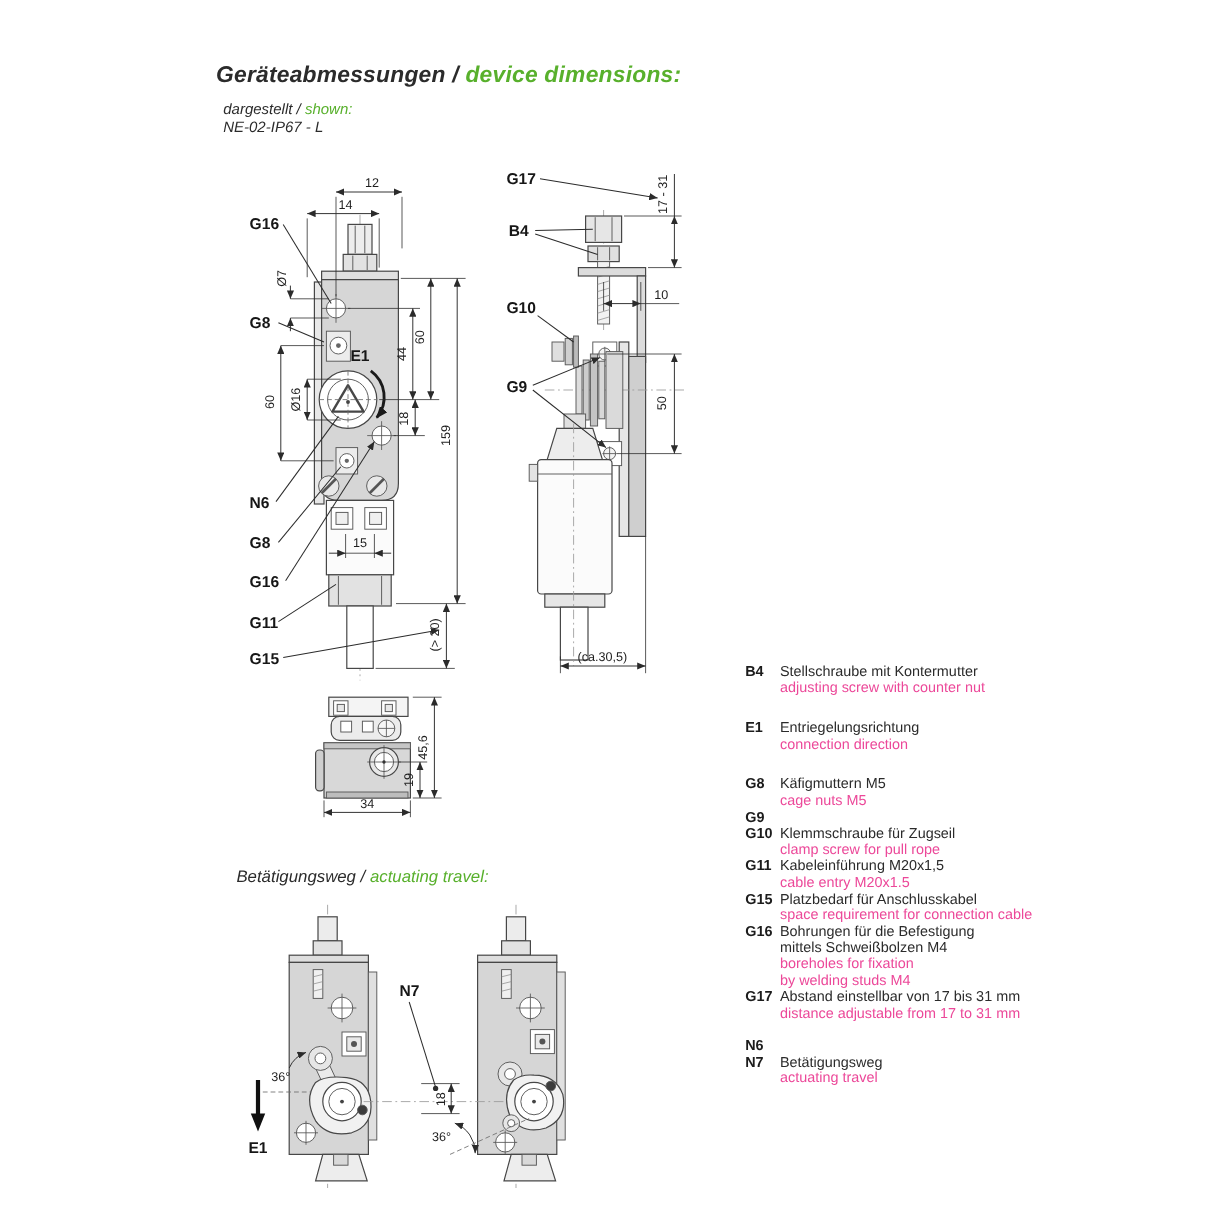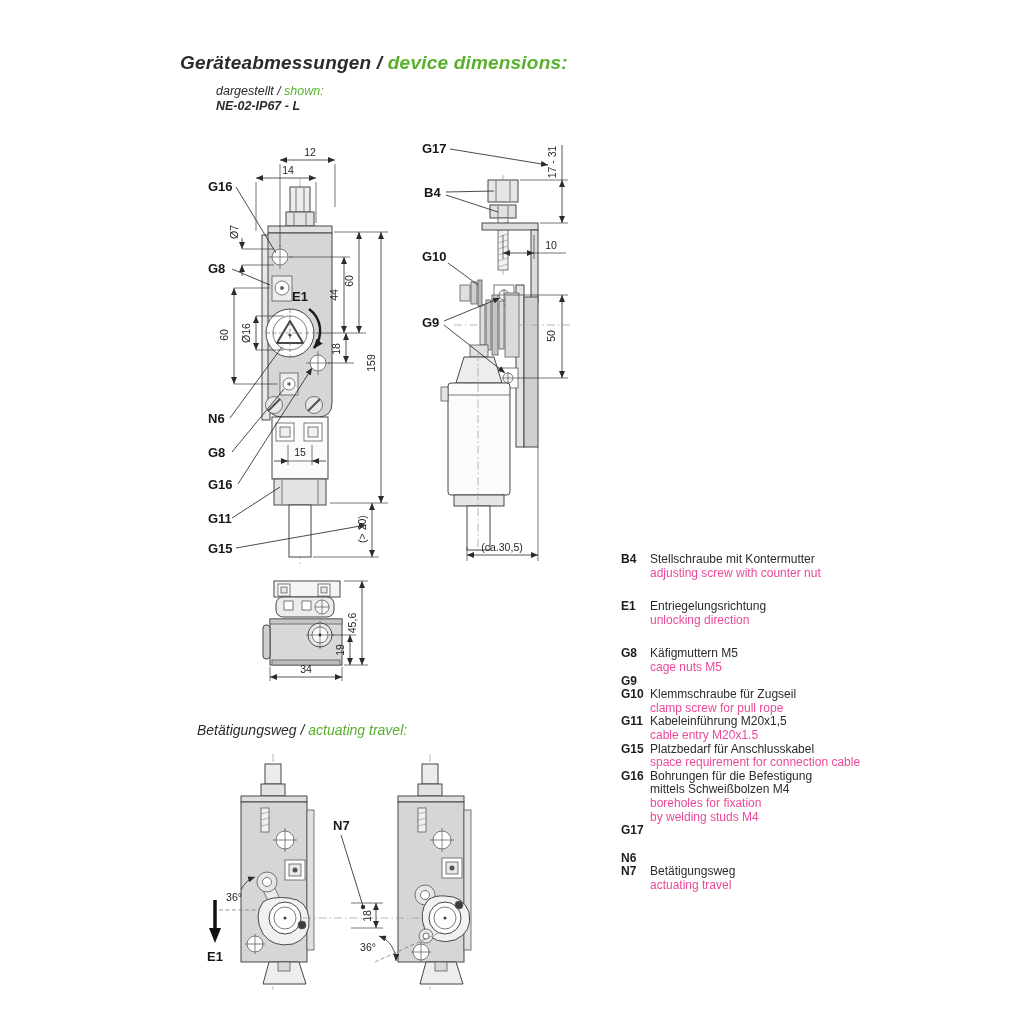--- a/index.html
+++ b/index.html
@@ -1,21 +1,21 @@
 <!DOCTYPE html>
 <html><head>
 <meta charset="utf-8">
 <style>
   html,body{margin:0;padding:0;background:#fff}
   .page{position:relative;width:1024px;height:1024px;background:#fff;
         font-family:"Liberation Sans",sans-serif;overflow:hidden;color:#2b2b2b}
   .hdr-title{position:absolute;left:180px;top:52px;font-size:19px;font-weight:bold;
              font-style:italic;letter-spacing:.2px}
-  .hdr-sub{position:absolute;left:216px;top:84px;font-size:12.5px;font-style:italic;line-height:15px}
-  .model{font-weight:bold}
+  .hdr-sub{position:absolute;left:186px;top:84px;font-size:12.5px;font-style:italic;line-height:15px}
+  .model{font-weight:normal}
   .green{color:#58b02c}
   .sec-title{position:absolute;left:197px;top:722px;font-size:14px;font-weight:normal;font-style:italic}
   
   .legend{position:absolute;left:621px;top:553px;width:320px;font-size:12px;line-height:13.6px}
   .lg-row{display:flex}
   .lg-id{width:29px;font-weight:bold;flex:none;color:#1c1c1c}
   .lg-text{}
   .lg-text .de{color:#2b2b2b}
   .lg-text .en{color:#ec4899}
   .gap-lg{margin-top:20px}
@@ -448,21 +448,21 @@
       <div class="lg-text">
         <div class="de">Stellschraube mit Kontermutter</div>
         <div class="en">adjusting screw with counter nut</div>
       </div>
     </div>
 
     <div class="lg-row gap-lg">
       <div class="lg-id">E1</div>
       <div class="lg-text">
         <div class="de">Entriegelungsrichtung</div>
-        <div class="en">unlocking direction</div>
+        <div class="en">connection direction</div>
       </div>
     </div>
 
     <div class="lg-row gap-lg">
       <div class="lg-id">G8</div>
       <div class="lg-text">
         <div class="de">Käfigmuttern M5</div>
         <div class="en">cage nuts M5</div>
       </div>
     </div>
@@ -500,20 +500,24 @@
       <div class="lg-text">
         <div class="de">Bohrungen für die Befestigung</div>
         <div class="de">mittels Schweißbolzen M4</div>
         <div class="en">boreholes for fixation</div>
         <div class="en">by welding studs M4</div>
       </div>
     </div>
 
     <div class="lg-row">
       <div class="lg-id">G17</div>
+      <div class="lg-text">
+        <div class="de">Abstand einstellbar von 17 bis 31 mm</div>
+        <div class="en">distance adjustable from 17 to 31 mm</div>
+      </div>
     </div>
 
     <div class="lg-row gap-md">
       <div class="lg-id">N6</div>
     </div>
 
     <div class="lg-row">
       <div class="lg-id">N7</div>
       <div class="lg-text">
         <div class="de">Betätigungsweg</div>

